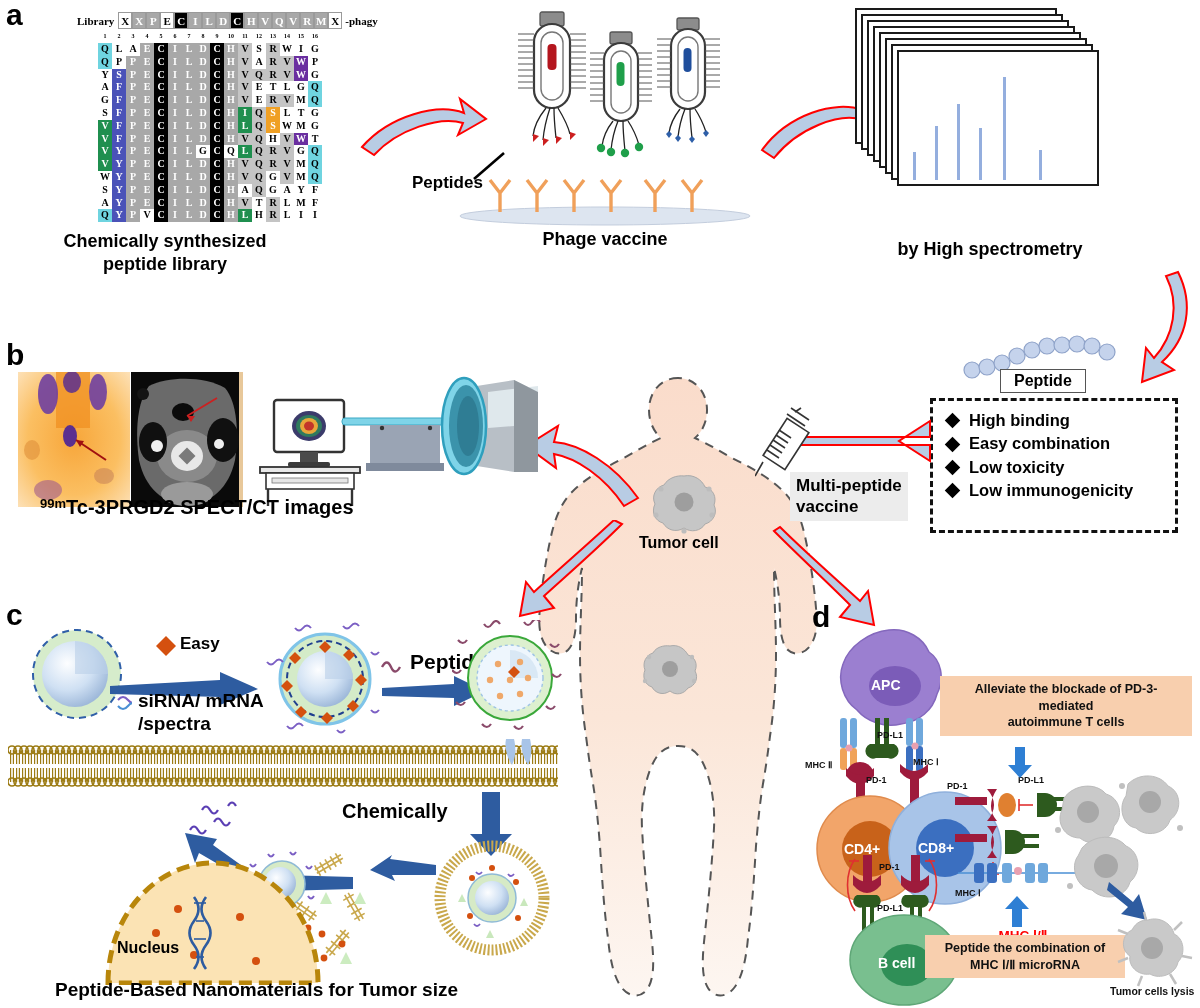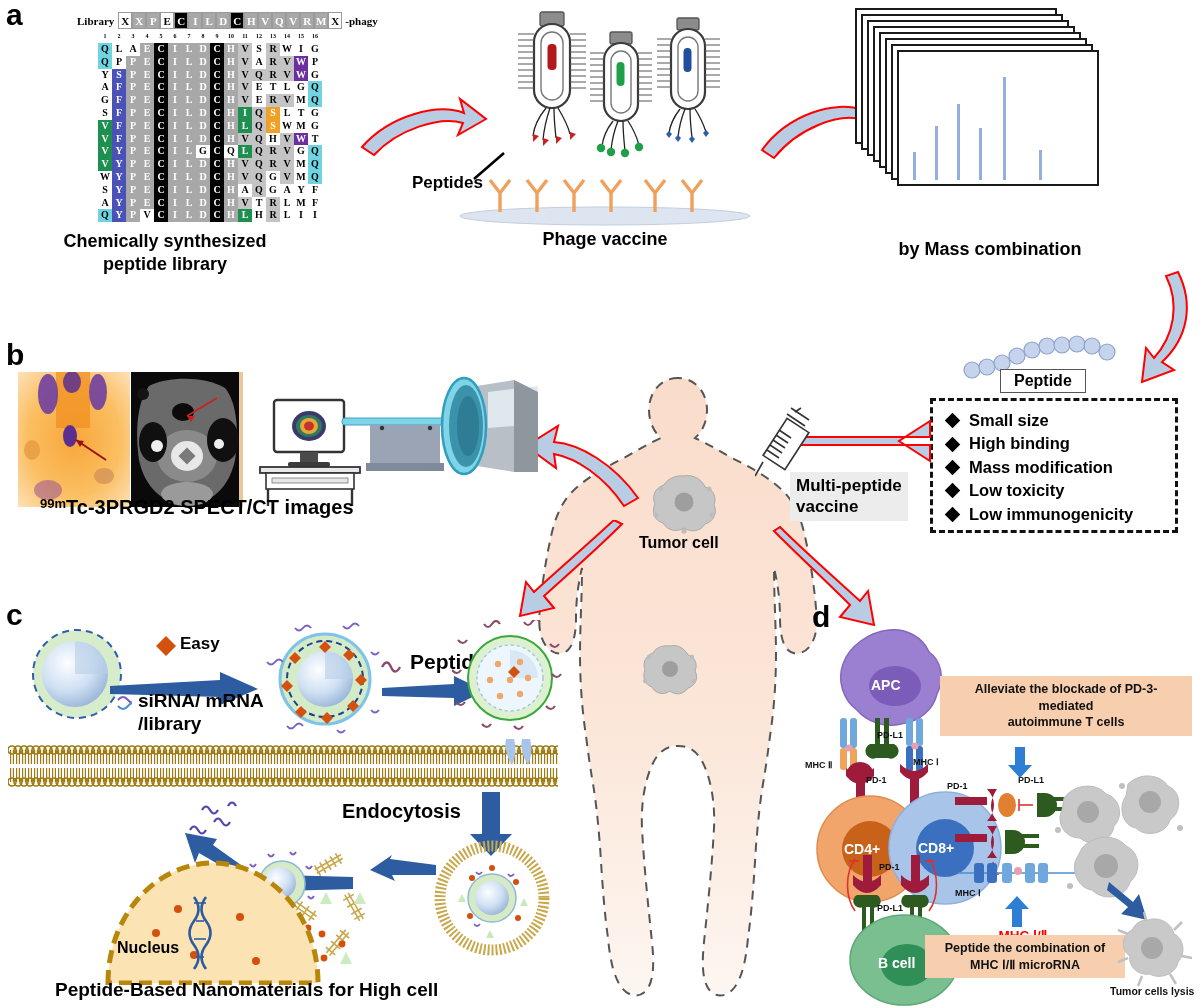--- a/index.html
+++ b/index.html
@@ -498,21 +498,21 @@
         <div class="spec-bar" style="left: 14px; bottom: 4px; height: 28px; background: rgb(148, 174, 222);"></div>
         <div class="spec-bar" style="left: 36px; bottom: 4px; height: 54px; background: rgb(148, 174, 222);"></div>
         <div class="spec-bar" style="left: 58px; bottom: 4px; height: 76px; background: rgb(148, 174, 222);"></div>
         <div class="spec-bar" style="left: 80px; bottom: 4px; height: 52px; background: rgb(148, 174, 222);"></div>
         <div class="spec-bar" style="left: 104px; bottom: 4px; height: 103px; background: rgb(148, 174, 222);"></div>
         <div class="spec-bar" style="left: 140px; bottom: 4px; height: 30px; background: rgb(148, 174, 222);"></div>
       </div>
     </div>
 </div>
 <div class="abs cap" style="left:855px;top:238px;width:270px;">
-  <div>by Mass combination</div>
+  <div>by High spectrometry</div>
 </div>
 
 <svg class="abs" style="left:1090px;top:270px;" width="110" height="125">
   <path d="M88,2 C104,34 98,68 72,92 L84,100 L52,112 L56,78 L64,88 C84,66 90,34 76,6 Z" fill="#b8cce4" stroke="#ff0000" stroke-width="2"></path>
 </svg>
 
 <svg class="abs" style="left:960px;top:330px;" width="160" height="50">
   <g fill="#c5d3ec" stroke="#8fa3c9" stroke-width="1.2">
     <circle cx="12" cy="40" r="8"></circle>
       <circle cx="27" cy="37" r="8"></circle>
@@ -526,29 +526,25 @@
     <circle cx="147" cy="22" r="8"></circle>
   </g>
 </svg>
 
 <div class="pep-label" style="left:1000px;top:369px;">Peptide</div>
 
 <div class="feat-box" style="left:930px;top:398px;width:248px;height:135px;">
   <div id="featList">
       <div class="feat-li">
         <span class="dia"></span>
-        <span>Small size</span>
+        <span>High binding</span>
       </div>
       <div class="feat-li">
         <span class="dia"></span>
-        <span>High binding</span>
-      </div>
-      <div class="feat-li">
-        <span class="dia"></span>
-        <span>Mass modification</span>
+        <span>Easy combination</span>
       </div>
       <div class="feat-li">
         <span class="dia"></span>
         <span>Low toxicity</span>
       </div>
       <div class="feat-li">
         <span class="dia"></span>
         <span>Low immunogenicity</span>
       </div>
     </div>
@@ -761,21 +757,21 @@
 <svg class="abs" style="left:155px;top:635px;" width="22" height="22">
   <polygon points="11,1 21,11 11,21 1,11" fill="#d4500f"></polygon>
 </svg>
 <div class="abs bold-lab" style="left:180px;top:634px;">Easy</div>
 
 <svg class="abs" style="left:110px;top:672px;" width="150" height="40">
   <path d="M0,14 L110,8 L110,0 L148,17 L110,33 L110,25 L0,22 Z" fill="#2e5ca0"></path>
 </svg>
 <div class="abs" style="left:138px;top:690px;font-weight:bold;font-size:19px;line-height:1.2;">
   <div>siRNA/ mRNA</div>
-  <div>/library</div>
+  <div>/spectra</div>
 </div>
 
 <svg class="abs" style="left:265px;top:622px;" width="120" height="118">
   <circle cx="60" cy="57" r="45" fill="#d4ebc8"></circle>
   <circle cx="60" cy="57" r="45" fill="none" stroke="#7fc4e8" stroke-width="3"></circle>
   <circle cx="60" cy="57" r="38" fill="none" stroke="#1f3f8f" stroke-width="2" stroke-dasharray="6,4"></circle>
   <circle cx="60" cy="57" r="28" fill="url(#coreG)"></circle>
   <path d="M60,57 L60,29 A28,28 0 0,1 88,57 Z" fill="#b9cfe8" opacity="0.6"></path>
   <g fill="#d4500f">
     <polygon points="60,19 66,25 60,31 54,25"></polygon>
@@ -1207,21 +1203,21 @@
       <path d="M548.6,8 L548.6,22 M551.4,8 L551.4,22" stroke="#9c7b14" stroke-width="1.2" fill="none"></path>
       <circle cx="550" cy="40" r="4" fill="none" stroke="#9c7b14" stroke-width="1.6"></circle>
       <path d="M548.6,40 L548.6,26 M551.4,40 L551.4,26" stroke="#9c7b14" stroke-width="1.2" fill="none"></path>
     </g>
 </svg>
 <svg class="abs" style="left:500px;top:737px;" width="40" height="32">
   <path d="M6,2 C4,12 8,22 12,28 C16,20 16,10 14,2 Z" fill="#a8c4e8"></path>
   <path d="M22,2 C20,12 24,22 28,28 C32,20 32,10 30,2 Z" fill="#a8c4e8"></path>
 </svg>
 
-<div class="abs bold-lab" style="left:342px;top:800px;font-size:20px;">Endocytosis</div>
+<div class="abs bold-lab" style="left:342px;top:800px;font-size:20px;">Chemically</div>
 <svg class="abs" style="left:470px;top:790px;" width="50" height="70">
   <path d="M12,2 L30,2 L30,44 L42,44 L21,66 L0,44 L12,44 Z" fill="#2e5ca0"></path>
 </svg>
 
 <svg class="abs" style="left:432px;top:838px;" width="120" height="120">
   <circle cx="60" cy="60" r="52" fill="none" stroke="#c9a84c" stroke-width="11" stroke-dasharray="2,2"></circle>
   <circle cx="60" cy="60" r="24" fill="#d6eac6" stroke="#8fbad6" stroke-width="1.5"></circle>
   <circle cx="60" cy="60" r="17" fill="url(#coreG)"></circle>
   <g fill="#d4500f">
     <circle cx="40" cy="40" r="3"></circle>
@@ -1348,21 +1344,21 @@
   <path d="M108,42 q-9,12 0,24 t0,24 q-9,12 0,24" fill="none" stroke="#2e5ca0" stroke-width="2.6"></path>
   <g stroke="#2e5ca0" stroke-width="1.6">
     <line x1="96" y1="48" x2="108" y2="48"></line>
       <line x1="98" y1="66" x2="106" y2="66"></line>
     <line x1="96" y1="84" x2="108" y2="84"></line>
       <line x1="98" y1="102" x2="106" y2="102"></line>
   </g>
 </svg>
 <div class="abs bold-lab" style="left:117px;top:939px;font-size:16px;">Nucleus</div>
 
-<div class="abs cap" style="left:55px;top:978px;width:450px;font-size:19px;text-align:left;">Peptide-Based Nanomaterials for High cell</div>
+<div class="abs cap" style="left:55px;top:978px;width:450px;font-size:19px;text-align:left;">Peptide-Based Nanomaterials for Tumor size</div>
 
 <div class="abs panel-letter" style="left:812px;top:600px;">d</div>
 
 <svg class="abs" style="left:833px;top:628px;" width="115" height="110">
   <path d="M56,2 C74,0 90,10 96,24 C108,32 112,50 104,66 C100,82 86,94 68,96
            C52,100 34,94 24,82 C10,72 4,52 10,36 C16,18 36,4 56,2 Z" fill="#9b7fd0" stroke="#8468bd" stroke-width="1.5"></path>
   <ellipse cx="62" cy="58" rx="26" ry="20" fill="#7b5cb8"></ellipse>
 </svg>
 <div class="cell-lab" style="left:871px;top:677px;">APC</div>
 

